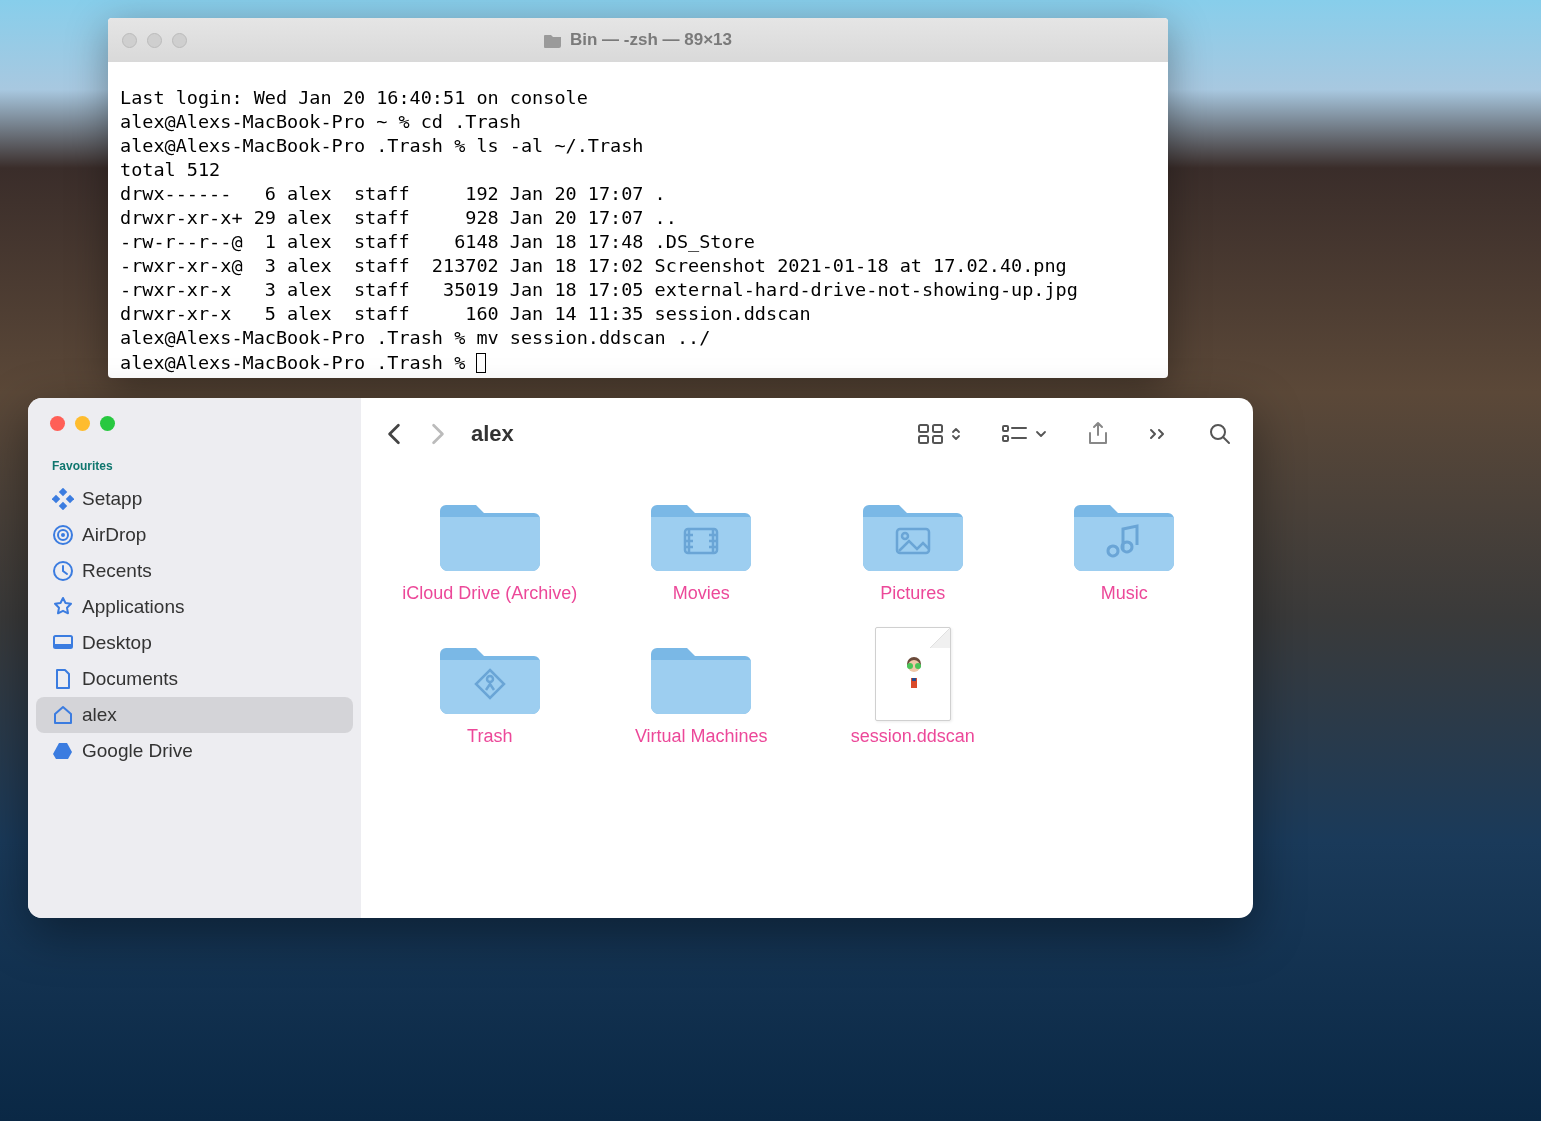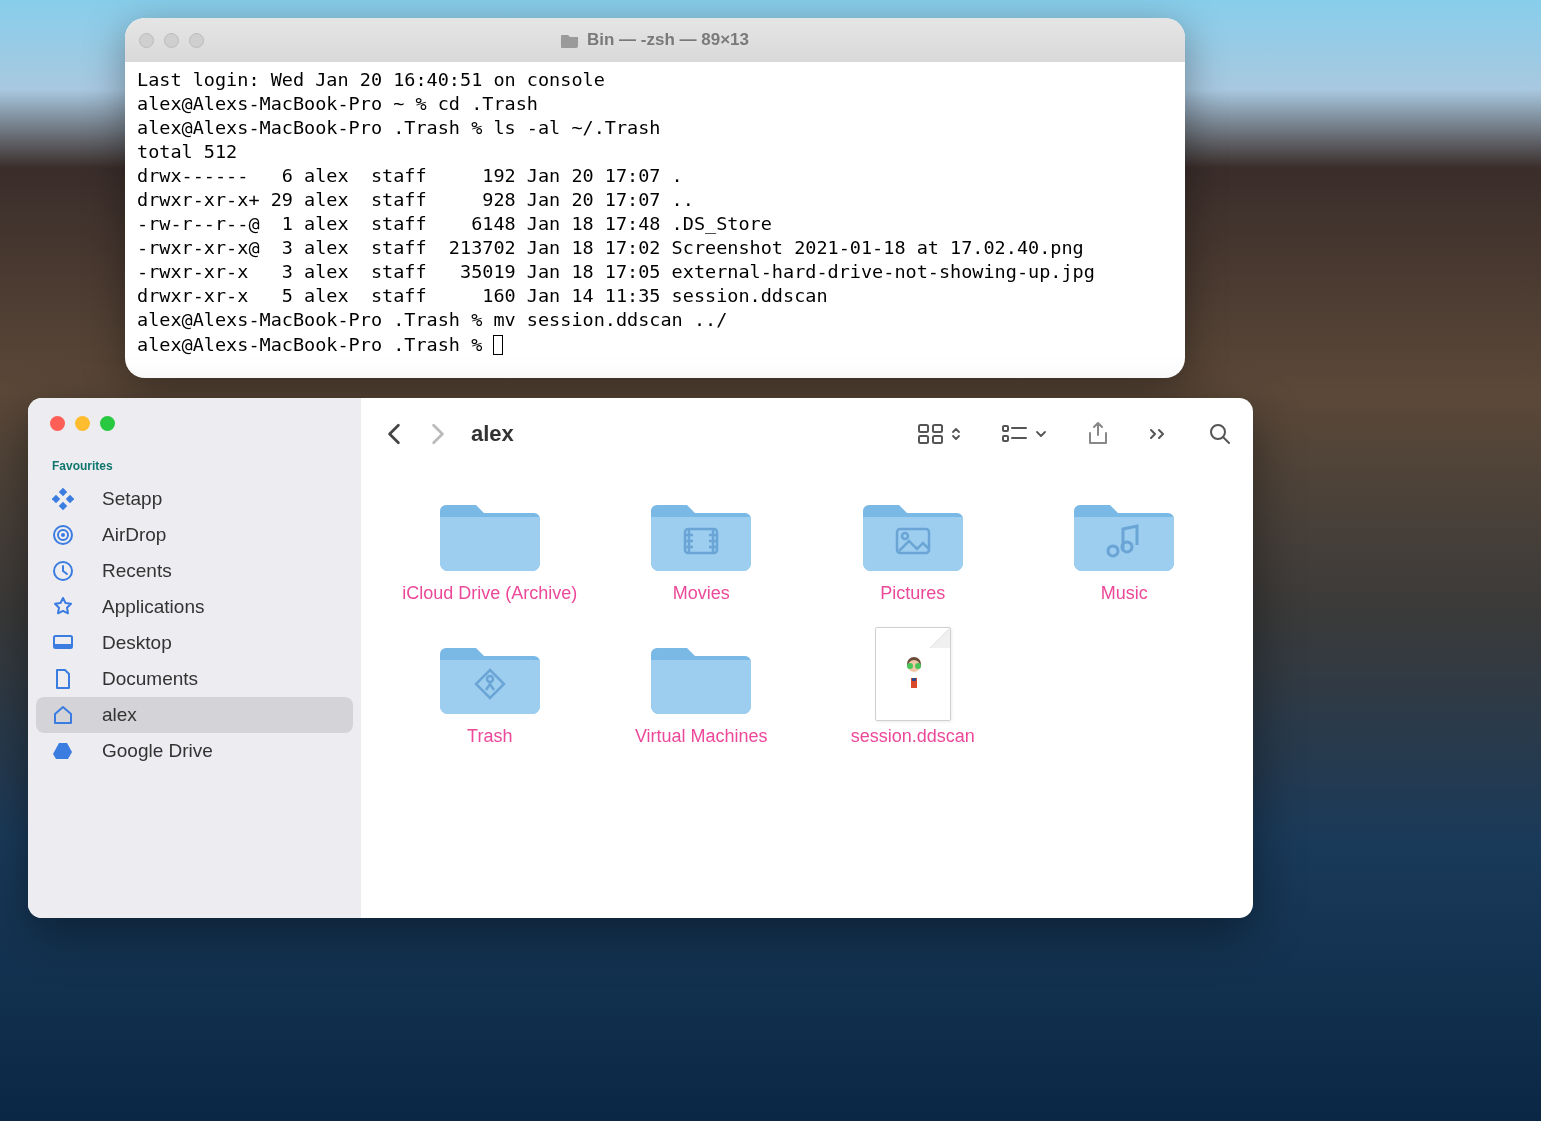--- a/index.html
+++ b/index.html
@@ -5,44 +5,44 @@
 * { box-sizing: border-box; margin: 0; padding: 0; }
 body {
   font-family: -apple-system, BlinkMacSystemFont, "Helvetica Neue", sans-serif;
   width: 1541px; height: 1121px;
   background: linear-gradient(180deg, #87ceeb 0%, #a8c8e0 8%, #3a2d2a 15%, #5b4838 35%, #3a3a3a 55%, #1a3a5a 75%, #0a2845 100%);
   position: relative; overflow: hidden;
 }
 
 
 .terminal-window {
-  position: absolute; top: 18px; left: 125px; width: 1060px; height: 360px;
+  position: absolute; top: 18px; left: 108px; width: 1060px; height: 360px;
   background: #fff;
-  border-radius: 20px;
+  border-radius: 4px;
   box-shadow: 0 10px 40px rgba(0,0,0,.35);
   overflow: hidden;
 }
 .terminal-titlebar {
   height: 44px;
   background: linear-gradient(#e5e5e5,#d9d9d9);
   display: flex; align-items: center;
   padding: 0 14px;
   position: relative;
 }
 .traffic-lights { display: flex; gap: 10px; }
 .traffic-light { width: 15px; height: 15px; border-radius: 50%; }
 .tl-inactive { background: #cfcfcf; border: 1px solid #bbb; }
 .terminal-title {
   position: absolute; left:0; right:0; text-align:center;
   color:#7a7a7a; font-size:17px; font-weight:600;
   display:flex; align-items:center; justify-content:center; gap:8px;
 }
 .terminal-title svg { flex-shrink:0; }
 .terminal-body {
-  padding: 6px 12px;
+  padding: 24px 12px;
   font-family: "Menlo","Monaco","Consolas",monospace;
   font-size: 18.5px; line-height: 1.3; color: #000;
   white-space: pre;
 }
 .term-cursor { display:inline-block; width:10px; height:20px; border:1px solid #000; vertical-align:text-bottom; }
 
 
 .finder-window {
   position: absolute; top: 398px; left: 28px; width: 1225px; height: 520px;
   border-radius: 14px;
@@ -58,21 +58,21 @@
 }
 .finder-traffic { display:flex; gap:10px; padding-left: 22px; }
 .tl-red { background:#ff5f57; }
 .tl-yellow { background:#febc2e; }
 .tl-green { background:#28c840; }
 .sidebar-section-title {
   color:#0f766e; font-size:12px; font-weight:600;
   padding: 28px 0 8px 24px;
 }
 .sidebar-item {
-  display:flex; align-items:center; gap:28px;
+  display:flex; align-items:center; gap:8px;
   padding: 7px 16px; margin: 0 8px;
   border-radius: 8px;
   font-size: 19px; color: #333;
   cursor: default;
 }
 .sidebar-item.active { background: rgba(0,0,0,.1); }
 .sidebar-item svg { flex-shrink:0; }
 
 .finder-main { flex:1; display:flex; flex-direction:column; }
 .finder-toolbar {

